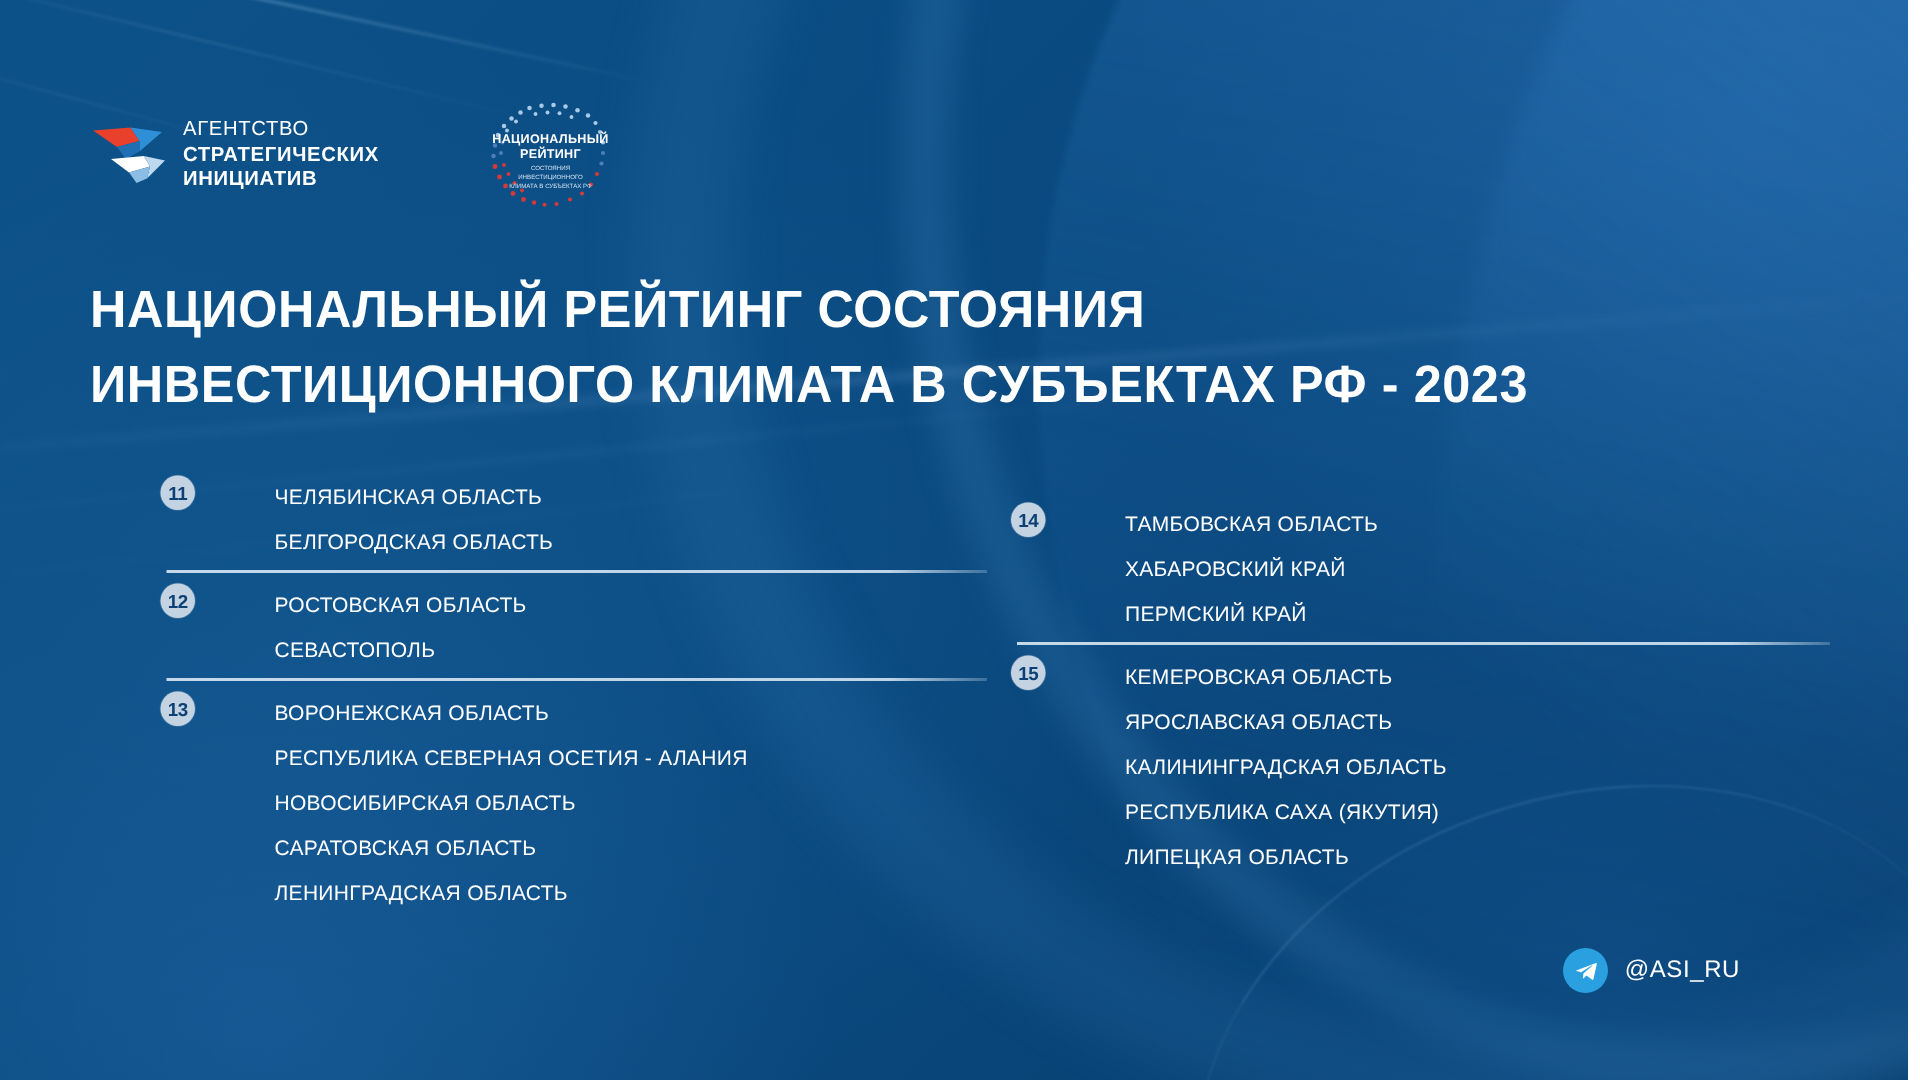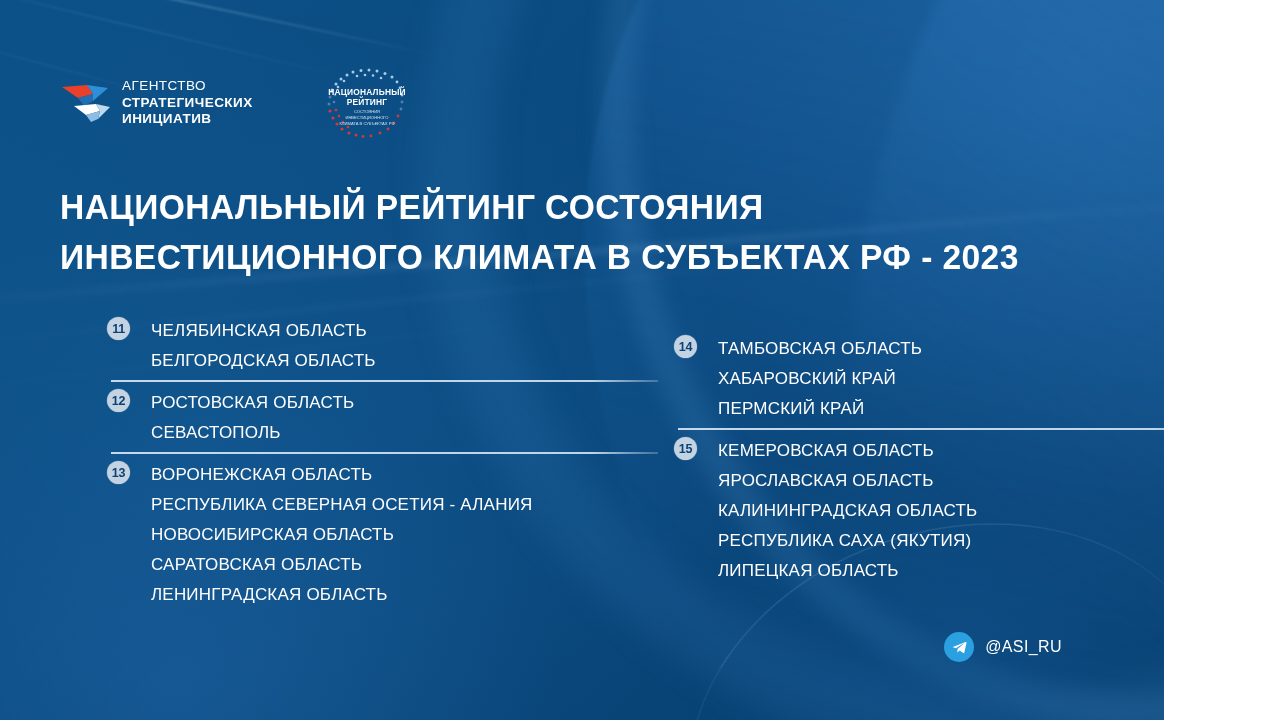--- a/index.html
+++ b/index.html
@@ -6,21 +6,21 @@
   * { margin:0; padding:0; box-sizing:border-box; }
 
   html, body {
     width:1280px; height:720px;
     overflow:hidden;
     font-family:"Liberation Sans","DejaVu Sans",sans-serif;
   }
 
   #slide {
     position:relative;
-    width:1164px; height:720px;
+    width:1272px; height:720px;
     background:#3b82f6;
     overflow:hidden;
   }
 
   
   .bg-layer { position:absolute; inset:0; pointer-events:none; }
 
   .bg-base {
     background:
       radial-gradient(ellipse 900px 640px at 18% 58%, rgba(22,92,150,0.55) 0%, rgba(10,74,128,0) 62%),
@@ -180,34 +180,35 @@
     color:#0d4075;
     font-size:12.5px;
     font-weight:700;
     display:flex; align-items:center; justify-content:center;
     letter-spacing:-.3px;
     box-shadow:0 0 0 .5px rgba(255,255,255,0.18);
   }
 
   .region {
     color:#ffffff;
-    font-size:17px;
+    font-size:14px;
     line-height:30px;
     letter-spacing:.2px;
     white-space:nowrap;
+    margin-left:32px;
   }
   .region.first { font-weight:400; }
 
   
   .col-right { margin-top:18px; }
 
   
   .telegram {
     position:absolute;
-    right:102px; bottom:58px;
+    right:112px; bottom:58px;
     display:flex; align-items:center; gap:11px;
   }
   .tg-icon {
     width:30px; height:30px;
     border-radius:50%;
     background:#2ba0e0;
     display:flex; align-items:center; justify-content:center;
   }
   .tg-icon svg { width:17px; height:17px; display:block; }
   .tg-handle {

